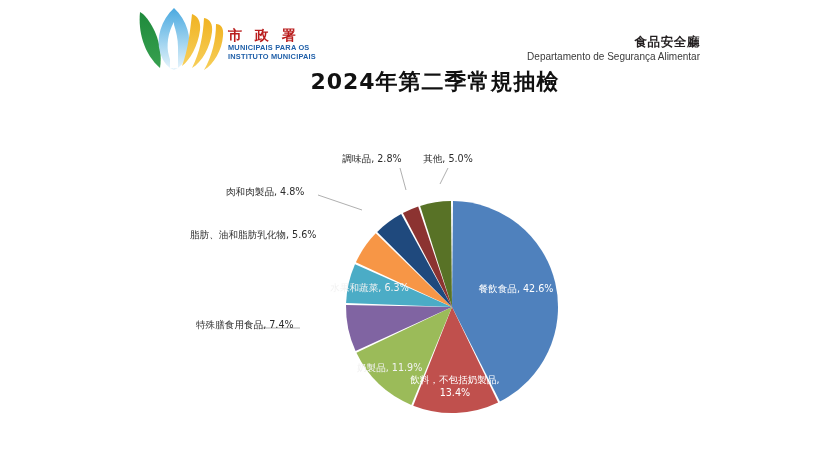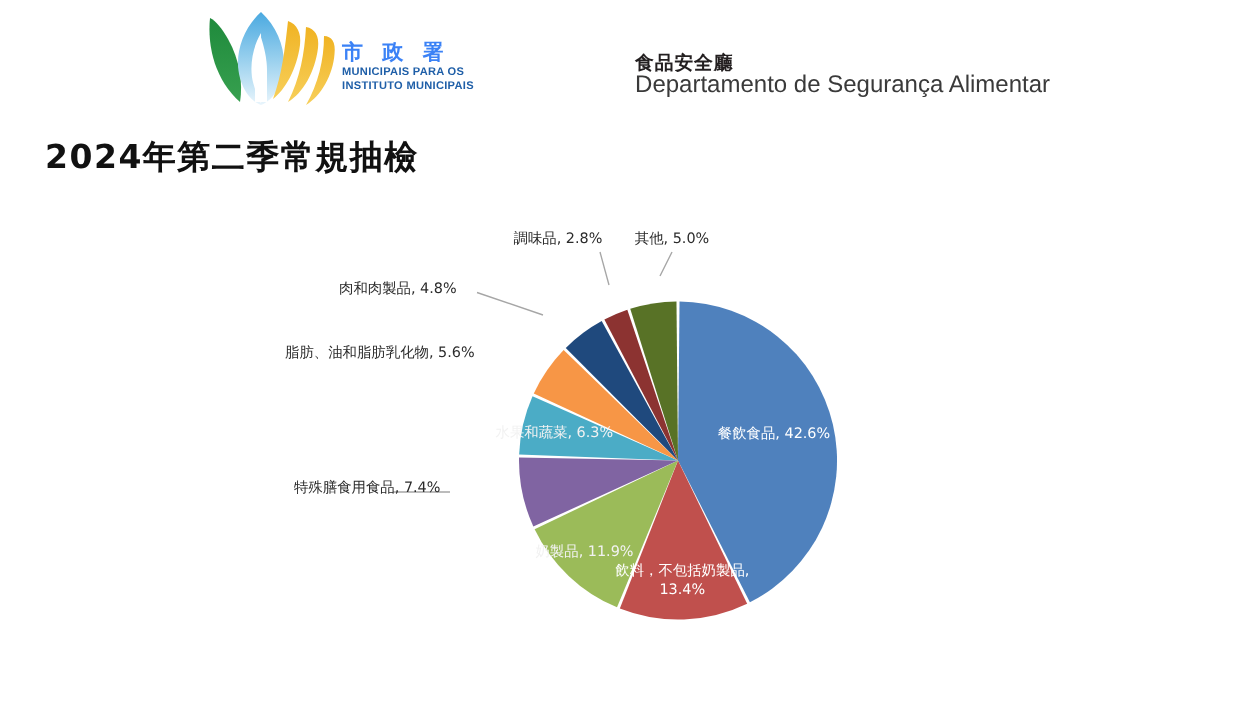--- a/index.html
+++ b/index.html
@@ -10,32 +10,32 @@
   #stage{position:relative;width:840px;height:470px;overflow:hidden;background:#fff;}
 
   
   #bg-art{position:absolute;left:40px;top:0;width:760px;height:470px;overflow:hidden;}
   #bg-white{position:absolute;inset:0;background:#ffffff;}
 
   
   #logo-block{position:absolute;left:130px;top:4px;width:205px;height:70px;}
   #logo-mark{position:absolute;left:0;top:2px;width:96px;height:66px;}
   #logo-text{position:absolute;left:98px;top:24px;width:108px;}
-  .logo-cn{font-size:14px;font-weight:bold;color:#3b82f6;letter-spacing:4px;line-height:15px;
+  .logo-cn{font-size:14px;font-weight:bold;color:#b91c1c;letter-spacing:4px;line-height:15px;
            font-family:"DejaVu Sans","Liberation Sans",sans-serif;}
   .logo-pt{font-size:7.4px;font-weight:bold;color:#1f5fa8;line-height:9.2px;letter-spacing:.2px;
            font-family:"Liberation Sans",sans-serif;}
 
-  #dept-block{position:absolute;right:140px;top:34px;}
+  #dept-block{position:absolute;right:140px;top:34px;text-align:right;}
   .dept-cn{font-size:12.5px;font-weight:bold;color:#231f20;letter-spacing:.6px;line-height:16px;
            font-family:"DejaVu Sans","Liberation Sans",sans-serif;}
-  .dept-pt{font-size:16px;color:#3a3a3a;line-height:14px;font-family:"Liberation Sans",sans-serif;}
+  .dept-pt{font-size:10px;color:#3a3a3a;line-height:14px;font-family:"Liberation Sans",sans-serif;}
 
   
-  #title{position:absolute;left:0;right:0;top:92px;text-align:left;padding-left:30px;}
+  #title{position:absolute;left:0;right:0;top:68px;text-align:center;padding-left:30px;}
   .title-line{font-size:22px;font-weight:bold;color:#111;line-height:28px;letter-spacing:1px;
               font-family:"DejaVu Sans","Liberation Sans",sans-serif;}
 
   
   #chart-area{position:absolute;left:0;top:140px;width:840px;height:330px;}
   svg{display:block;}
   .pct-label{font-size:9.6px;fill:#2b2b2b;font-family:"DejaVu Sans","Liberation Sans",sans-serif;}
   .pct-label.inside{fill:#ffffff;}
   .pct-label.inside-dark{fill:#f2f2f2;}
   .leader{stroke:#a6a6a6;stroke-width:.9;fill:none;}

